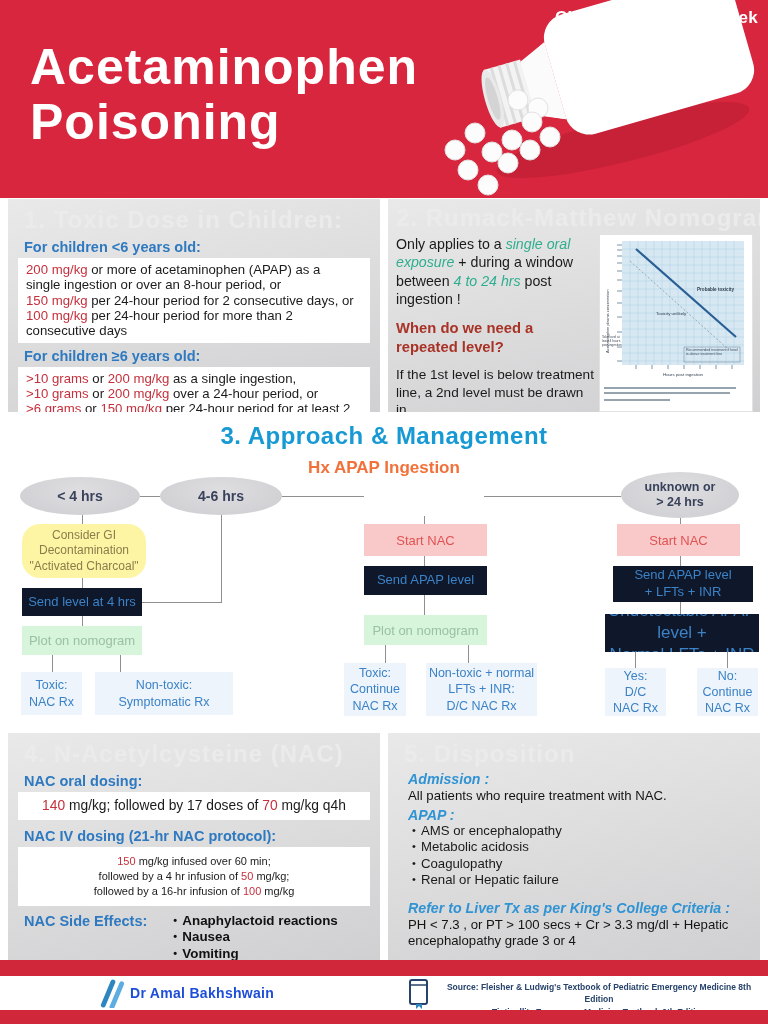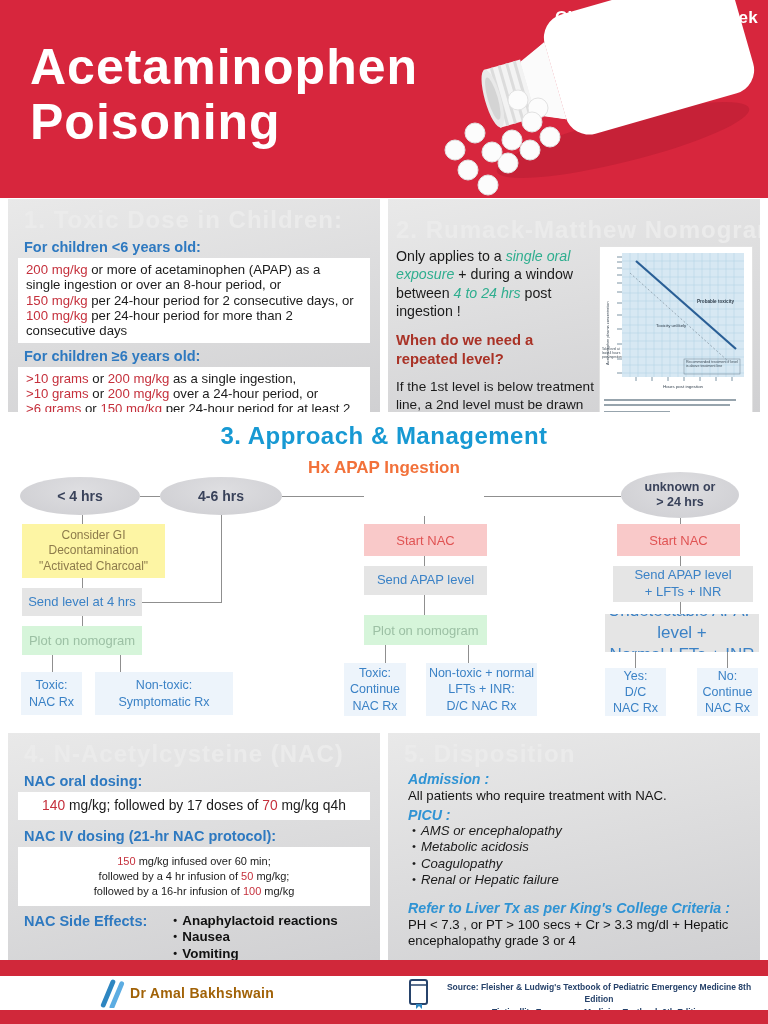--- a/index.html
+++ b/index.html
@@ -10,21 +10,21 @@
   .hero{position:absolute;left:0;top:0;width:768px;height:198px;background:#d7263d;overflow:hidden;}
   .brand{position:absolute;top:8px;right:10px;font-size:17px;font-weight:700;color:#fff;letter-spacing:.3px;}
   .title{position:absolute;left:30px;top:40px;font-size:50px;line-height:1.1;font-weight:800;color:#fff;letter-spacing:1px;}
   .title span{display:block;}
   .bottle-svg{position:absolute;right:0;top:0;width:350px;height:198px;}
 
   
   .panel{position:absolute;width:372px;background:linear-gradient(168deg,#e9e9e9 0%,#d0d0d2 100%);
          box-sizing:border-box;padding:5px 10px;overflow:hidden;}
   #p1{left:8px;top:199px;height:213px;}
-  #p2{left:388px;top:199px;height:213px;padding:15px 8px;}
+  #p2{left:388px;top:199px;height:213px;padding:3px 8px;}
   #p4{left:8px;top:733px;height:227px;}
   #p5{left:388px;top:733px;height:227px;}
   .sec-h{font-size:24px;font-weight:800;color:#ebebeb;letter-spacing:1px;margin:2px 0 3px 6px;white-space:nowrap;}
   #p2 .sec-h{text-align:center;margin-left:0;}
   .blue-label{color:#2e79c0;font-weight:700;font-size:14.5px;margin:5px 0 3px 6px;}
   .white-box{background:#fff;padding:4px 8px;font-size:13.2px;line-height:1.16;color:#1b1b1b;}
   .r{color:#c5303c;margin-top:8px;}
 
   
   .cols{display:flex;gap:6px;margin-top:2px;}
@@ -39,45 +39,45 @@
   .flow-h{position:absolute;top:10px;width:100%;text-align:center;font-size:24px;font-weight:800;color:#1799d3;letter-spacing:.5px;}
   .flow-sub{position:absolute;top:46px;width:100%;text-align:center;font-size:17px;font-weight:700;color:#f2713a;}
   .ell{position:absolute;border-radius:50%;display:flex;align-items:center;justify-content:center;
        background:radial-gradient(ellipse at 50% 35%,#dedee1 0%,#cdcdd1 100%);
        color:#39425a;font-weight:700;font-size:14px;text-align:center;white-space:pre-line;line-height:1.2;}
   .line{position:absolute;background:#8f8f8f;}
   .fb{position:absolute;display:flex;align-items:center;justify-content:center;text-align:center;
       white-space:pre-line;box-sizing:border-box;overflow:hidden;}
   .yellow{background:#fdf5a4;color:#8d7b4c;font-size:12px;line-height:1.3;}
   .pink{background:#f9c9c9;color:#e05353;font-size:13px;}
-  .lblue{background:#e5e5e5;color:#3b82c6;font-size:13px;line-height:1.3;}
+  .lblue{background:#0f172a;color:#3b82c6;font-size:13px;line-height:1.3;}
   .greenb{background:#d6f5da;color:#9cc0a4;font-size:13px;}
   .outb{background:#edf4fb;color:#3b82c6;font-size:12.5px;line-height:1.3;}
 
   
   .center-box{text-align:center;}
   .side-row{display:flex;margin-top:7px;}
   .side-list{margin-left:24px;}
   .dot-item{padding-left:11px;position:relative;font-size:13.2px;line-height:1.25;}
   .dot-item::before{content:"\2022";position:absolute;left:2px;font-size:11px;top:1px;}
   .side-list .dot-item{font-weight:700;font-size:13.4px;color:#111;}
 
   
   .disp-label{color:#2f93d4;font-weight:800;font-style:italic;font-size:14.2px;margin:3px 0 0 10px;}
   .disp-text{font-size:13.2px;line-height:1.2;margin:1px 0 0 10px;color:#141414;}
-  #p5 .dot-item{margin-left:12px;font-style:italic;}
+  #p5 .dot-item{margin-left:12px;}
   .gap8{height:8px;}
 
   
   .redbar{position:absolute;left:0;width:768px;background:#d0283a;}
   #rb1{top:960px;height:16px;}
   #rb2{top:1010px;height:14px;}
   .foot{position:absolute;left:0;top:976px;width:768px;height:34px;background:#fff;}
   .pens{position:absolute;left:96px;top:3px;width:30px;height:29px;}
-  .author{position:absolute;left:130px;top:9px;font-size:14px;font-weight:800;color:#a16207;letter-spacing:.3px;}
+  .author{position:absolute;left:130px;top:9px;font-size:14px;font-weight:800;color:#1d4ed8;letter-spacing:.3px;}
   .book{position:absolute;left:408px;top:2px;width:22px;height:31px;}
   .source{position:absolute;left:436px;top:5px;width:326px;text-align:center;
           font-size:8.5px;font-weight:700;color:#27436b;line-height:1.45;}
 </style>
 </head>
 <body>
 
 <div class="page">
 
   <header class="hero">
@@ -238,21 +238,21 @@
     <div class="ell" style="left:20px;top:477px;width:120px;height:38px;top:65px;">&lt; 4 hrs</div>
     <div class="ell" style="left:160px;top:65px;width:122px;height:38px;">4-6 hrs</div>
     <div class="ell" style="left:621px;top:60px;width:118px;height:46px;font-size:12.5px;">unknown or
 &gt; 24 hrs</div>
 
     <div class="line" style="left:140px;top:84px;width:20px;height:1px;"></div>
     <div class="line" style="left:282px;top:84px;width:82px;height:1px;"></div>
     <div class="line" style="left:484px;top:84px;width:137px;height:1px;"></div>
 
     <div class="line" style="left:82px;top:103px;width:1px;height:9px;"></div>
-    <div class="fb yellow" style="left:22px;top:112px;width:143px;height:54px;">Consider GI
+    <div class="fb yellow" style="left:22px;top:112px;width:124px;height:54px;border-radius:18px;">Consider GI
 Decontamination
 "Activated Charcoal"</div>
     <div class="line" style="left:82px;top:166px;width:1px;height:10px;"></div>
     <div class="fb lblue" style="left:22px;top:176px;width:120px;height:28px;">Send level at 4 hrs</div>
     <div class="line" style="left:82px;top:204px;width:1px;height:10px;"></div>
     <div class="fb greenb" style="left:22px;top:214px;width:120px;height:29px;">Plot on nomogram</div>
     <div class="line" style="left:52px;top:243px;width:1px;height:17px;"></div>
     <div class="line" style="left:120px;top:243px;width:1px;height:17px;"></div>
     <div class="fb outb" style="left:21px;top:260px;width:61px;height:43px;">Toxic:
 NAC Rx</div>
@@ -314,21 +314,21 @@
           <div class="dot-item">Nausea</div>
           <div class="dot-item">Vomiting</div>
         </div>
     </div>
   </section>
 
   <section class="panel" id="p5">
     <h2 class="sec-h">5. Disposition</h2>
     <div class="disp-label">Admission :</div>
     <div class="disp-text">All patients who require treatment with NAC.</div>
-    <div class="disp-label">PICU :</div>
+    <div class="disp-label">APAP :</div>
     <div>
         <div class="dot-item">AMS or encephalopathy</div>
         <div class="dot-item">Metabolic acidosis</div>
         <div class="dot-item">Coagulopathy</div>
         <div class="dot-item">Renal or Hepatic failure</div>
       </div>
     <div class="gap8"></div>
     <div class="disp-label">Refer to Liver Tx as per King's College Criteria :</div>
     <div class="disp-text" style="width:350px;">PH &lt; 7.3 , or PT &gt; 100 secs + Cr &gt; 3.3 mg/dl + Hepatic encephalopathy grade 3 or 4</div>
     <div class="gap8"></div>

